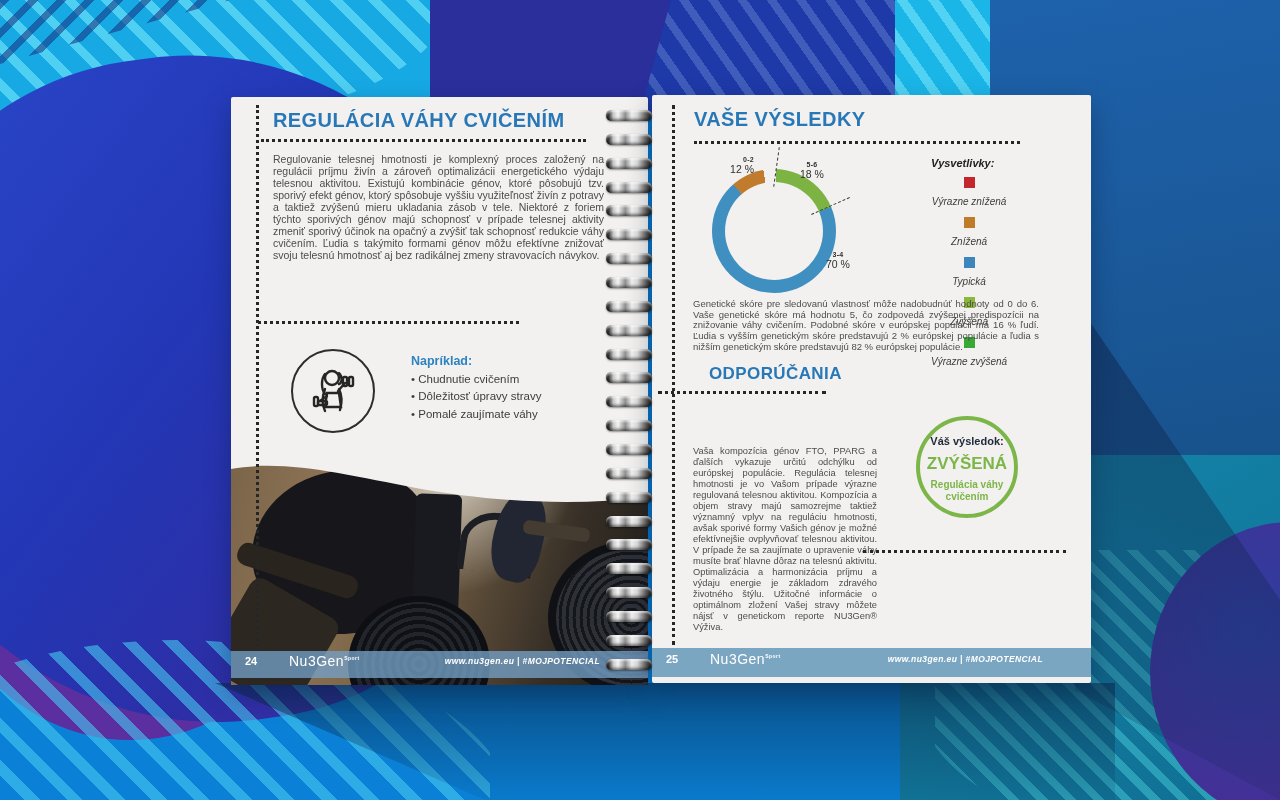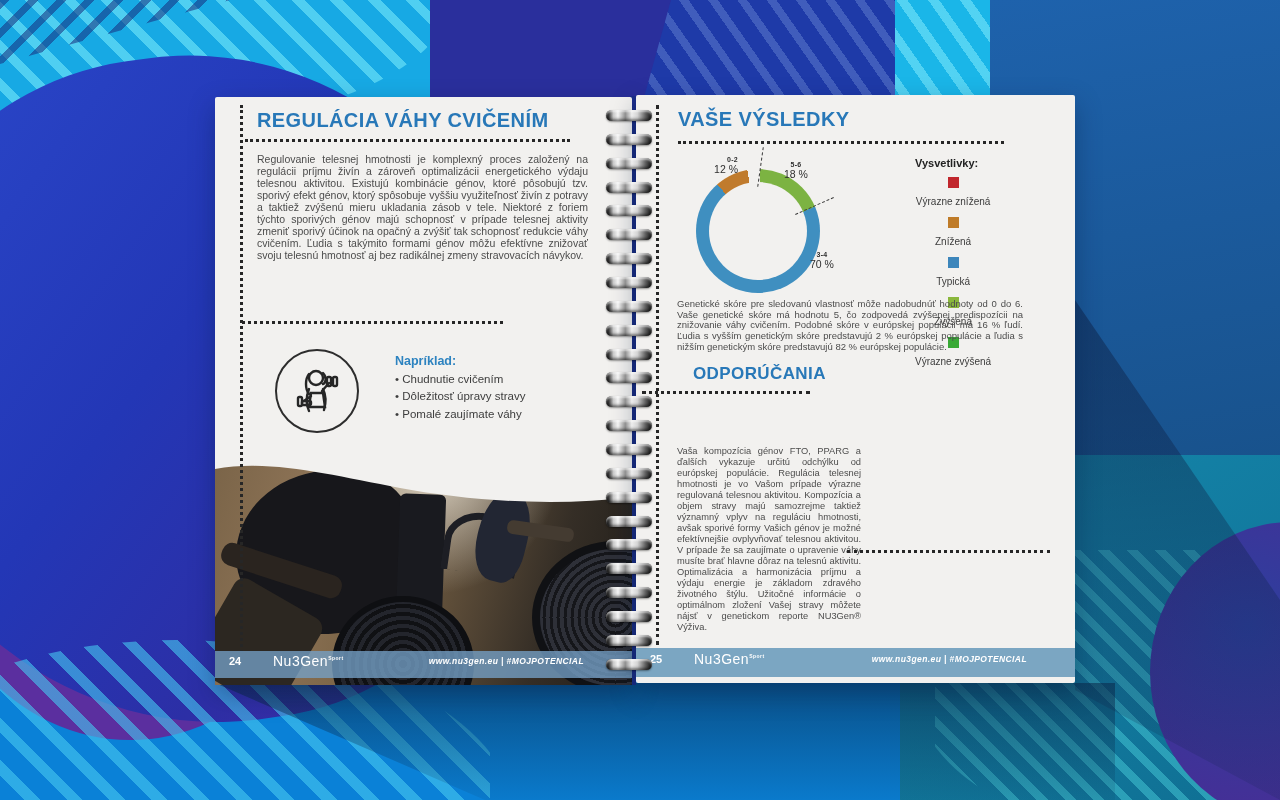--- a/index.html
+++ b/index.html
@@ -40,21 +40,21 @@
     clip-path:ellipse(60% 75% at 45% 85%);}
   .bg-shadow-bottom{left:215px;top:683px;width:900px;height:117px;
     background:linear-gradient(rgba(9,40,72,.55), rgba(9,40,72,.08));
     clip-path:polygon(0 0,100% 0,100% 100%,30% 100%);}
   .bg-shadow-right{left:1075px;top:300px;width:205px;height:500px;
     background:linear-gradient(rgba(13,33,70,.5), rgba(13,33,70,.15));
     clip-path:polygon(0 0,100% 60%,100% 100%,0 78%);}
 
   
   .divider{left:630px;top:96px;width:6px;height:589px;background:#1d2f8f;z-index:2;}
-  .page{position:absolute;background:#f2f1ef;z-index:3;box-shadow:0 10px 26px rgba(5,25,60,.35);border-radius:2px;}
+  .page{position:absolute;background:#f2f1ef;z-index:3;box-shadow:0 10px 26px rgba(5,25,60,.35);border-radius:2px;margin-left:16px;}
   .page-left{left:215px;top:97px;width:417px;height:588px;}
   .page-right{left:636px;top:95px;width:439px;height:588px;}
 
   .spiral{left:606px;top:110px;width:46px;height:560px;z-index:6;display:flex;flex-direction:column;justify-content:space-between;}
   .ring{width:46px;height:11px;border-radius:7px;
     background:linear-gradient(90deg,#111 0%,#3a3a3a 6%,#c8c8c8 16%,#f4f4f4 26%,#8f8f8f 42%,#ededed 56%,#d5d5d5 68%,#5f5f5f 86%,#101010 100%);
     box-shadow:inset 0 2px 2px rgba(255,255,255,.55), inset 0 -2px 3px rgba(0,0,0,.5), 0 1px 2px rgba(0,0,0,.4);}
 
   
   .dot-h{position:absolute;height:0;border-top:3px dotted #262626;}
@@ -112,21 +112,21 @@
   .donut::after{content:"";position:absolute;left:13px;top:13px;width:98px;height:98px;border-radius:50%;background:#f2f1ef;}
   .dash-marker{position:absolute;width:0;border-left:1.6px dashed #3c3c3c;}
   .dm-a{left:124px;top:52px;height:40px;transform:rotate(8deg);}
   .dm-b{left:178px;top:90px;height:42px;transform:rotate(66deg);}
   .seg-label{position:absolute;color:#2f2f2f;text-align:center;}
   .seg-range{font-size:7px;font-weight:700;letter-spacing:.3px;}
   .seg-pct{font-size:10.5px;font-weight:400;}
   .sl-orange{left:56px;top:61px;width:46px;text-align:right;}
   .sl-green{left:148px;top:66px;}
   .sl-blue{left:174px;top:156px;}
-  .legend{position:absolute;left:279px;top:62px;}
+  .legend{position:absolute;left:279px;top:62px;font-style:italic;}
   .legend-title{font-size:11px;font-weight:800;color:#222;margin-bottom:8px;}
   .legend-row{display:flex;align-items:center;gap:8px;margin-bottom:10px;flex-direction:column;}
   .swatch{width:11px;height:11px;flex:0 0 11px;}
   .legend-label{font-size:10px;color:#3c3c3c;}
   .rp-para1{left:41px;top:204px;width:346px;font-size:9.5px;line-height:1.12;}
   .rp-head2{left:57px;top:269px;font-size:17px;}
   .rp-dot2{left:6px;top:296px;width:168px;}
   .rp-para2{left:41px;top:351px;width:184px;font-size:9.3px;line-height:1.18;}
   .result-circle{position:absolute;left:264px;top:321px;width:102px;height:102px;border:4px solid #7cb648;border-radius:50%;
     text-align:center;padding-top:15px;}
@@ -258,20 +258,25 @@
         <span class="legend-label">Výrazne zvýšená</span>
       </div>
     </div>
 
     <div class="body-copy rp-para1">Genetické skóre pre sledovanú vlastnosť môže nadobudnúť hodnoty od 0 do 6. Vaše genetické skóre má hodnotu 5, čo zodpovedá zvýšenej predispozícii na znižovanie váhy cvičením. Podobné skóre v európskej populácii má 16 % ľudí. Ľudia s vyšším genetickým skóre predstavujú 2 % európskej populácie a ľudia s nižším genetickým skóre predstavujú 82 % európskej populácie.</div>
 
     <div class="headline rp-head2">ODPORÚČANIA</div>
     <div class="dot-h rp-dot2"></div>
     <div class="body-copy rp-para2">Vaša kompozícia génov FTO, PPARG a ďalších vykazuje určitú odchýlku od európskej populácie. Regulácia telesnej hmotnosti je vo Vašom prípade výrazne regulovaná telesnou aktivitou. Kompozícia a objem stravy majú samozrejme taktiež významný vplyv na reguláciu hmotnosti, avšak sporivé formy Vašich génov je možné efektívnejšie ovplyvňovať telesnou aktivitou. V prípade že sa zaujímate o upravenie váhy musíte brať hlavne dôraz na telesnú aktivitu. Optimalizácia a harmonizácia príjmu a výdaju energie je základom zdravého životného štýlu. Užitočné informácie o optimálnom zložení Vašej stravy môžete nájsť v genetickom reporte NU3Gen® Výživa.</div>
 
+    <div class="result-circle" style="border-color: rgb(124, 182, 72);">
+      <div class="rc-label">Váš výsledok:</div>
+      <div class="rc-value" style="color: rgb(124, 182, 72);">ZVÝŠENÁ</div>
+      <div class="rc-sub" style="color: rgb(124, 182, 72);">Regulácia váhy cvičením</div>
+    </div>
     <div class="dot-h rp-dot3"></div>
 
     <div class="footer-bar fb-right">
       <span class="fb-num">25</span>
       <span class="fb-logo"><span>Nu3Gen</span><sup>Sport</sup></span>
       <span class="fb-url">www.nu3gen.eu | #MOJPOTENCIAL</span>
     </div>
   </div>
 
   <div class="abs spiral">

